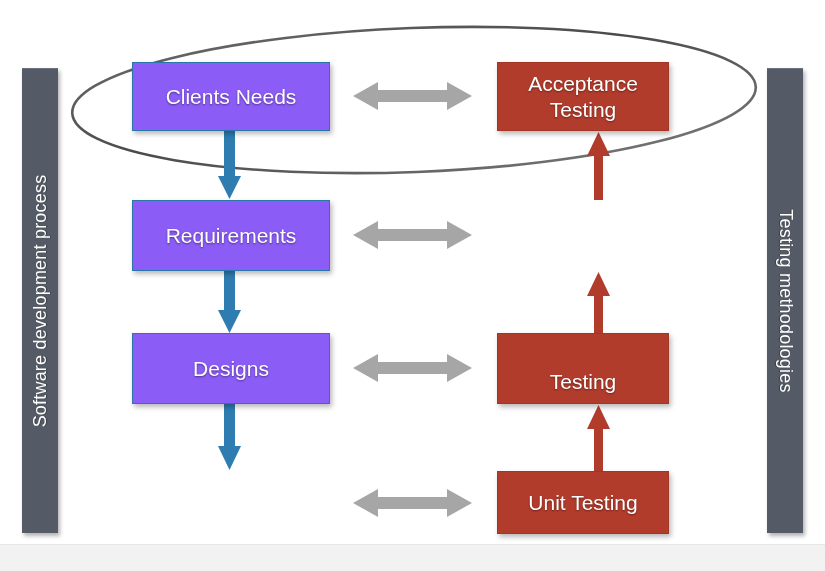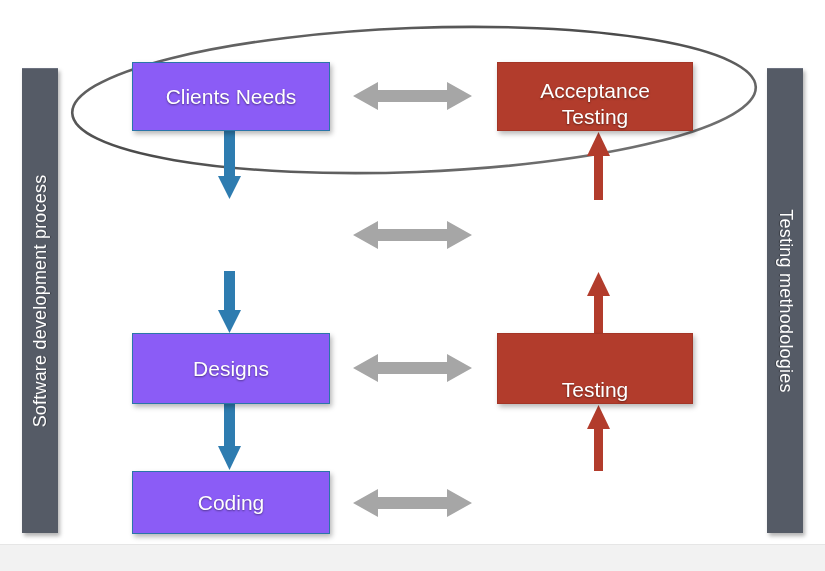--- a/index.html
+++ b/index.html
@@ -95,22 +95,21 @@
   .node.dev {
     background: #8b5cf6;
     border: 1px solid #2a76a8;
     left: 132px;
     width: 198px;
   }
   .node.test {
     background: #b23c2c;
     border: 1px solid #a33526;
     left: 497px;
-    width: 196px;
-    align-items: flex-end;
+    width: 172px;
   }
   .node .label { display: block; padding: 0 8px; }
 
   .row-0 { top: 62px;  height: 69px; }
   .row-1 { top: 200px; height: 71px; }
   .row-2 { top: 333px; height: 71px; }
   .row-3 { top: 471px; height: 63px; }
 
   
   .connectors {
@@ -187,33 +186,36 @@
     <span class="side-bar-label">Software development process</span>
   </div>
 
   <div class="side-bar right">
     <span class="side-bar-label">Testing methodologies</span>
   </div>
 
   <div class="node dev row-0">
     <span class="label">Clients Needs</span>
   </div>
+  <div class="node dev row-1">
+    <span class="label">Requirements</span>
+  </div>
   <div class="node dev row-2">
     <span class="label">Designs</span>
-  </div>
-  <div class="node dev row-3">
-    <span class="label">Coding</span>
   </div>
 
   <div class="node test row-0">
     <span class="label">
       <span>Acceptance</span><br>
       <span>Testing</span>
     </span>
   </div>
   <div class="node test row-2">
     <span class="label">
       <br>
       <span>Testing</span>
     </span>
   </div>
+  <div class="node test row-3">
+    <span class="label">Unit Testing</span>
+  </div>
 
 </div>
 
 </body></html>

